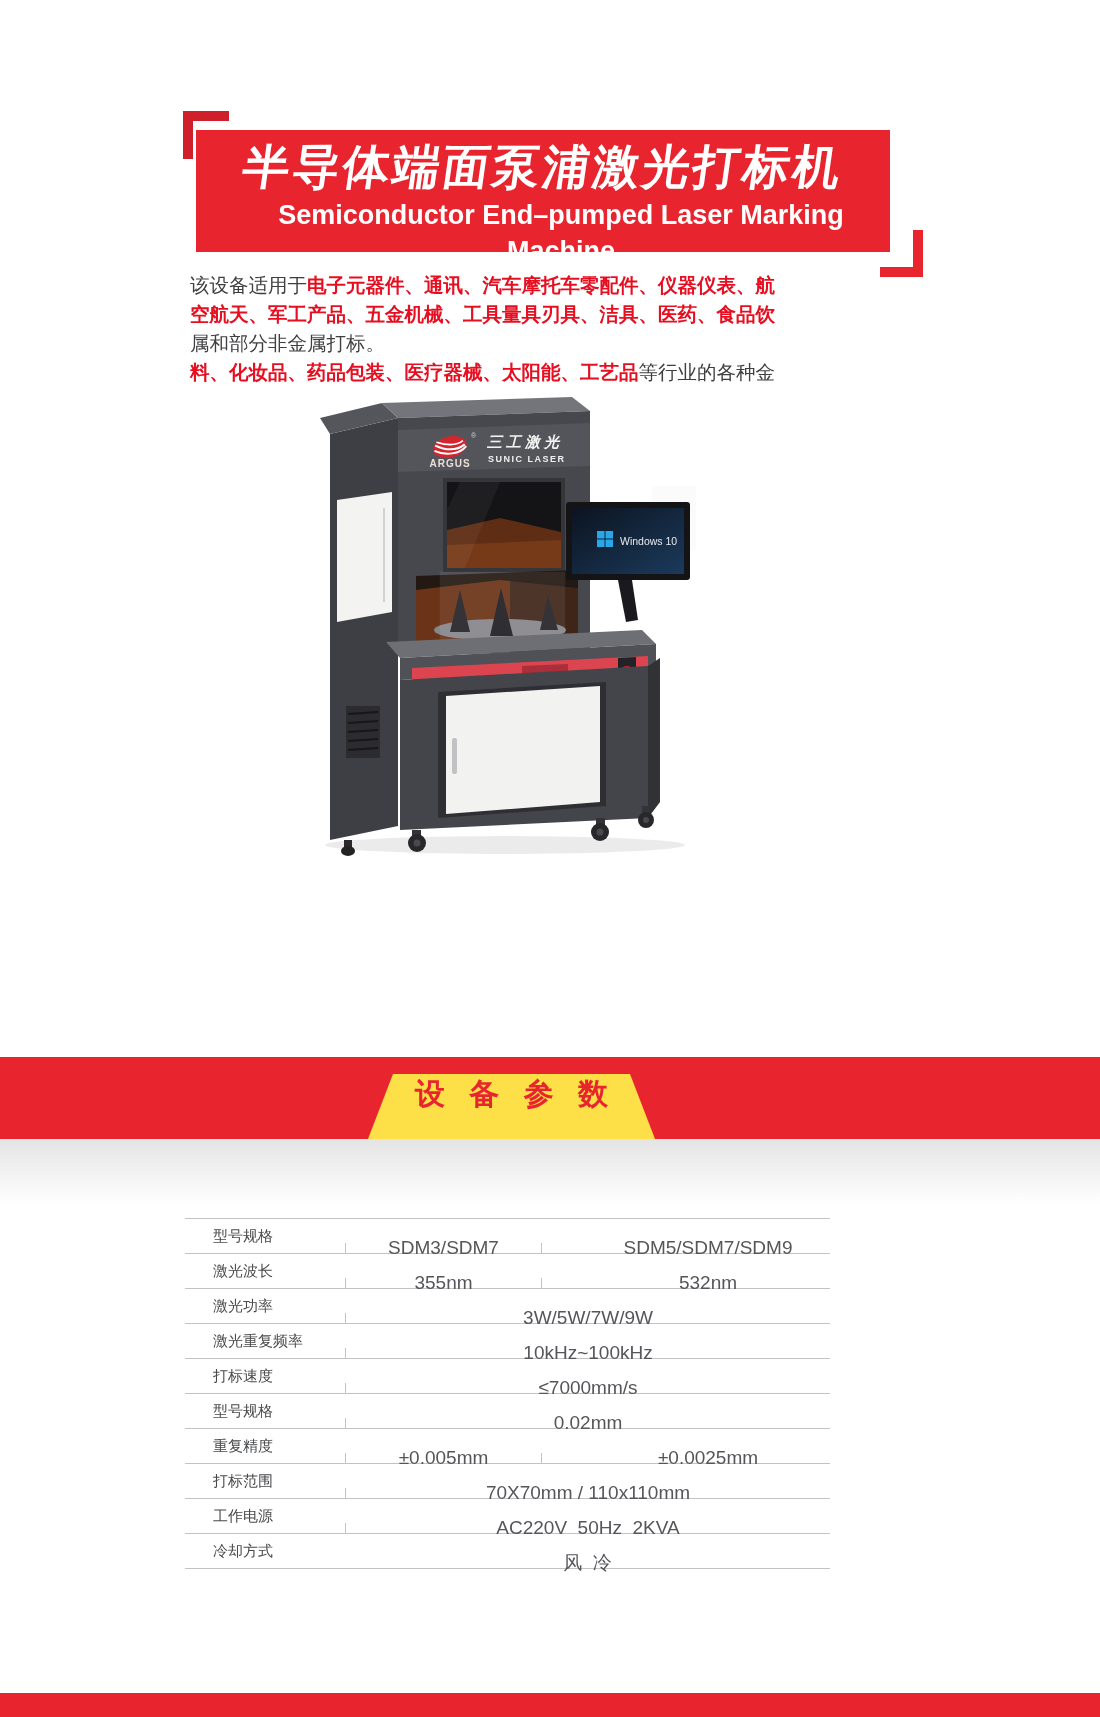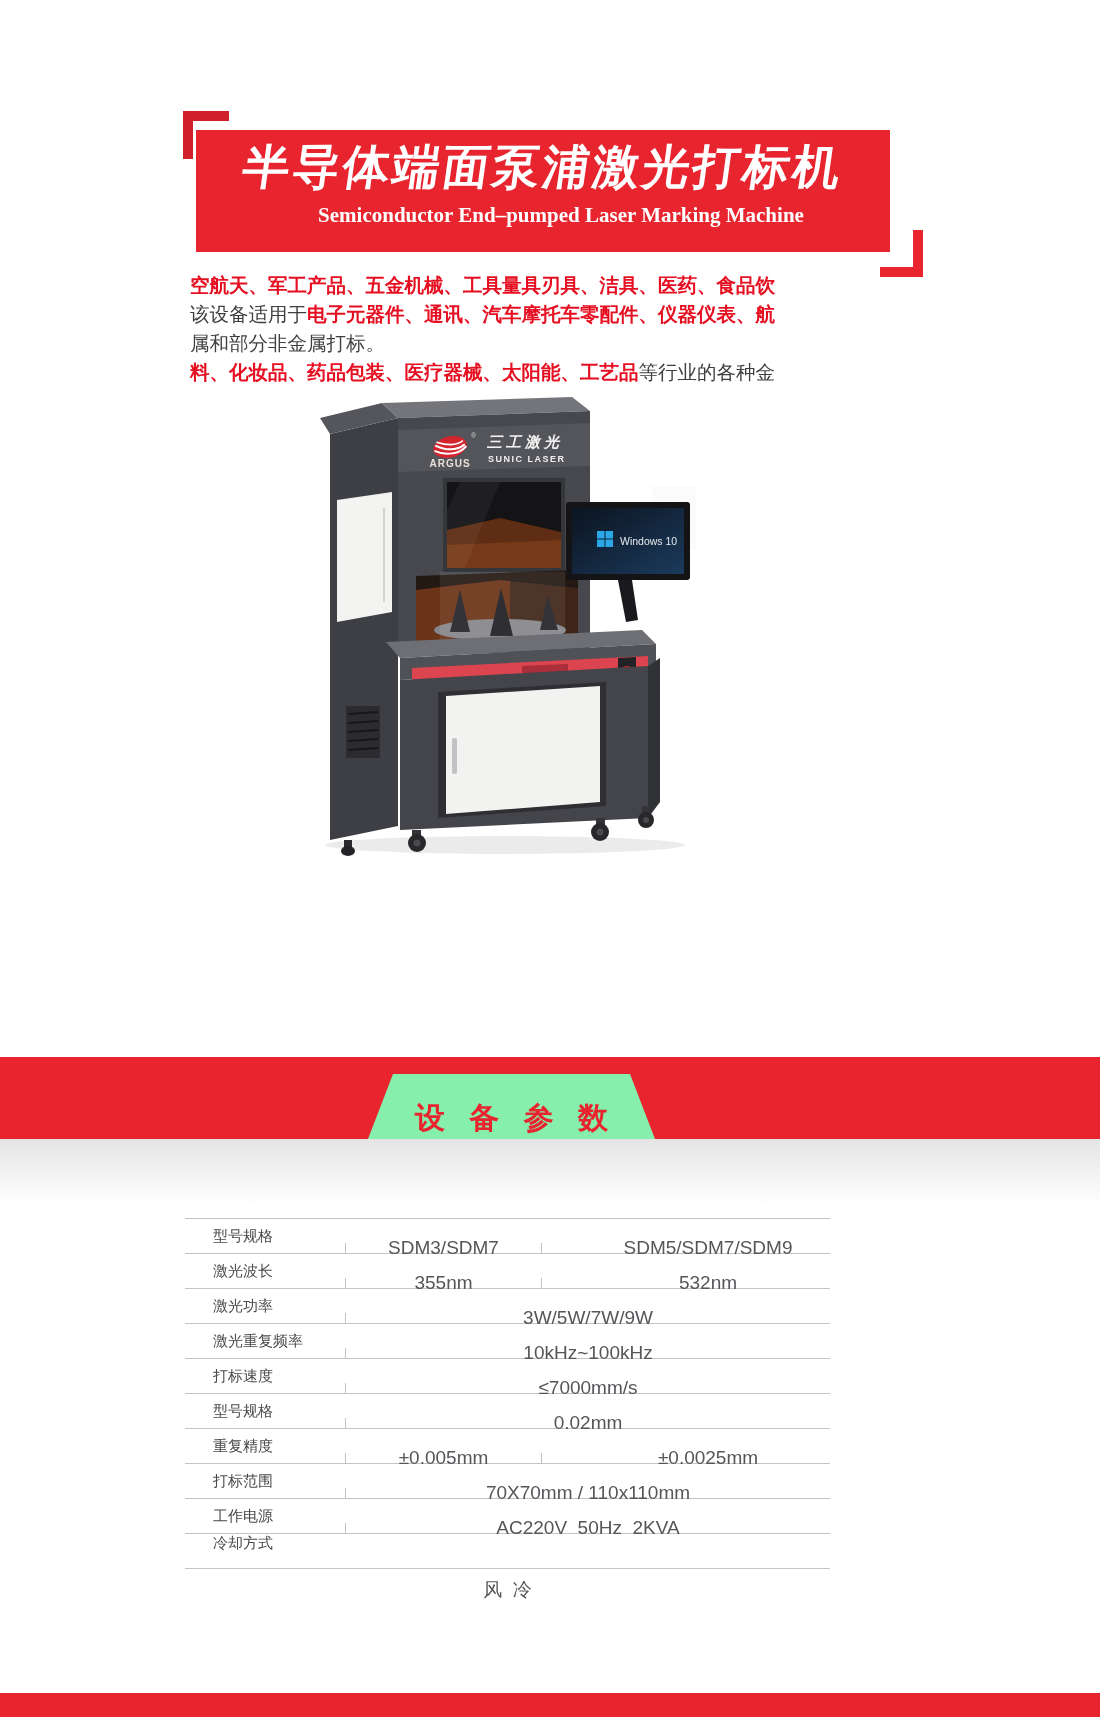--- a/index.html
+++ b/index.html
@@ -15,41 +15,41 @@
   }
   
   .bracket-tl{position:absolute;left:183px;top:111px;width:36px;height:38px;
     border-left:10px solid #cf1f2b;border-top:10px solid #cf1f2b;}
   .bracket-br{position:absolute;left:880px;top:230px;width:33px;height:37px;
     border-right:10px solid var(--red);border-bottom:10px solid var(--red);}
   .banner{position:absolute;left:196px;top:130px;width:694px;height:122px;
     background:var(--red);color:#fff;text-align:center;}
   .banner-zh{font-size:47px;font-weight:800;letter-spacing:3px;line-height:58px;
     margin-top:8px;transform:skewX(-8deg);}
-  .banner-en{font-family:Liberation Serif, serif;font-size:21px;
+  .banner-en{font-family:Liberation Sans, sans-serif;font-size:27px;
     font-weight:700;line-height:36px;margin-top:1px;letter-spacing:0px;margin-left:36px;}
   
   .intro{position:absolute;left:190px;top:271px;width:700px;font-size:19.5px;
     line-height:29px;color:var(--dark);}
   .intro .red{color:var(--text-red);font-weight:700;}
   
   .machine{position:absolute;left:300px;top:390px;width:420px;height:470px;}
   
   .band{position:absolute;left:0;top:1057px;width:1100px;height:82px;background:var(--red);}
-  .band-trap{position:absolute;left:368px;top:1074px;width:287px;height:65px;background:#86efac;
+  .band-trap{position:absolute;left:368px;top:1074px;width:287px;height:65px;background:#fde047;
     clip-path:polygon(25px 0,262px 0,287px 100%,0 100%);
-    display:flex;align-items:flex-end;justify-content:center;}
+    display:flex;align-items:flex-start;justify-content:center;}
   .band-label{color:var(--red);font-size:30px;font-weight:800;letter-spacing:8px;
     padding-left:8px;white-space:pre;}
   .band-shadow{position:absolute;left:0;top:1139px;width:1100px;height:66px;
     background:linear-gradient(#e4e4e4,#ffffff);}
   
   .spec-table{position:absolute;left:185px;top:1218px;width:645px;}
   .trow{display:flex;height:34px;border-top:1px solid var(--line);align-items:stretch;}
-  .trow.last{border-bottom:1px solid var(--line);flex-direction:column;}
+  .trow.last{border-bottom:1px solid var(--line);}
   .tlabel{width:160px;padding-left:28px;box-sizing:border-box;display:flex;align-items:center;
     font-size:15px;color:#48494b;}
   .tc{display:flex;align-items:center;justify-content:center;font-size:19px;color:#55565a;
     white-space:pre;margin-top:24px;}
   .bl{border-left:1px solid var(--line);}
   .c1{width:195px;}
   .c2{flex:1;padding-left:44px;}
   .cspan{flex:1;}
   
   .footer-bar{position:absolute;left:0;top:1693px;width:1100px;height:24px;background:var(--red);}
@@ -58,22 +58,22 @@
 <body>
 
 <div class="bracket-tl"></div>
 <div class="banner">
   <div class="banner-zh">半导体端面泵浦激光打标机</div>
   <div class="banner-en">Semiconductor End–pumped Laser Marking Machine</div>
 </div>
 <div class="bracket-br"></div>
 
 <div class="intro">
+  <div><span>该设备适用于</span><span class="red">电子元器件、通讯、汽车摩托车零配件、仪器仪表、航</span></div>
   <div><span class="red">空航天、军工产品、五金机械、工具量具刃具、洁具、医药、食品饮</span></div>
-  <div><span>该设备适用于</span><span class="red">电子元器件、通讯、汽车摩托车零配件、仪器仪表、航</span></div>
   <div><span>属和部分非金属打标。</span></div>
   <div><span class="red">料、化妆品、药品包装、医疗器械、太阳能、工艺品</span><span>等行业的各种金</span></div>
 </div>
 
 <div class="machine">
 <svg viewBox="0 0 420 470" width="420" height="470">
   <defs>
     <linearGradient id="scr" x1="0" y1="0" x2="1" y2="1">
       <stop offset="0" stop-color="#0c1420"></stop>
       <stop offset="1" stop-color="#1b3a5c"></stop>

